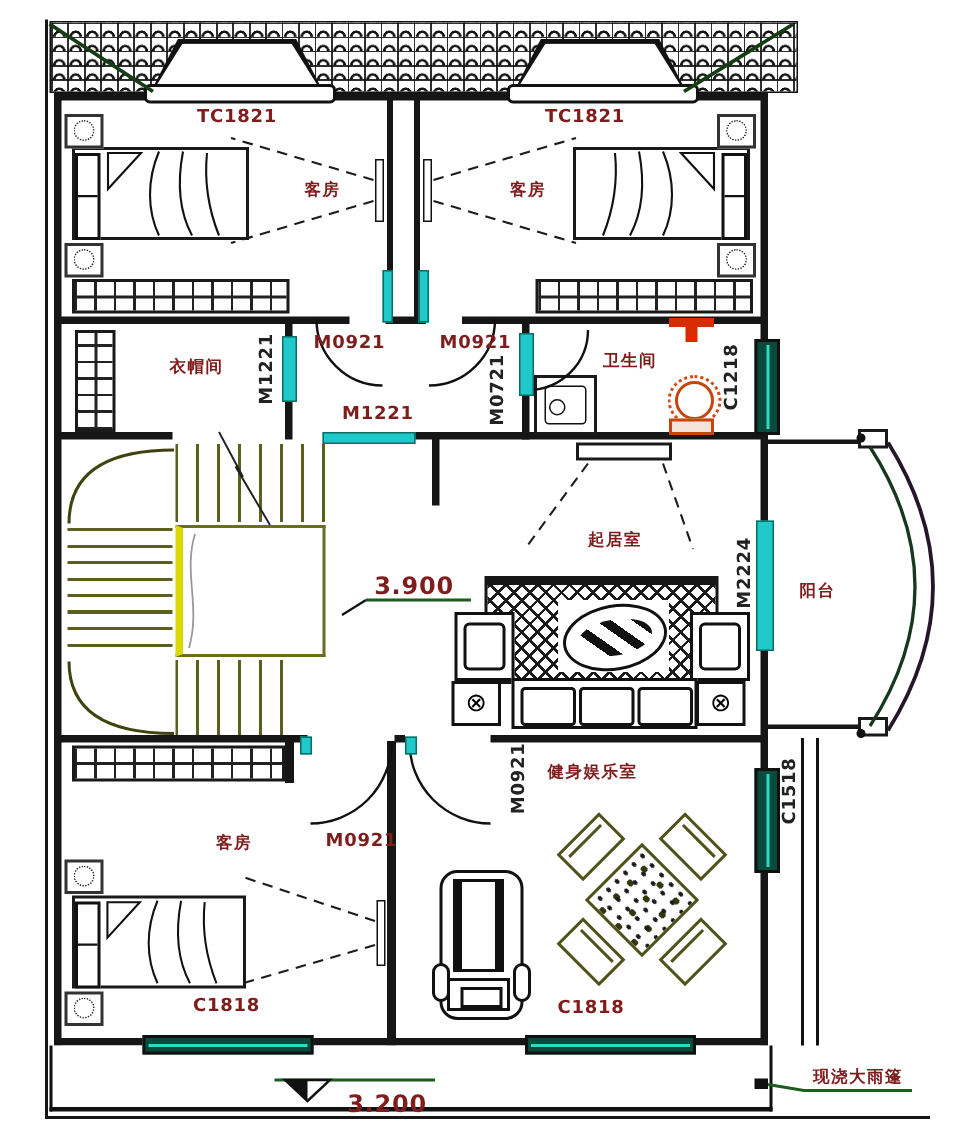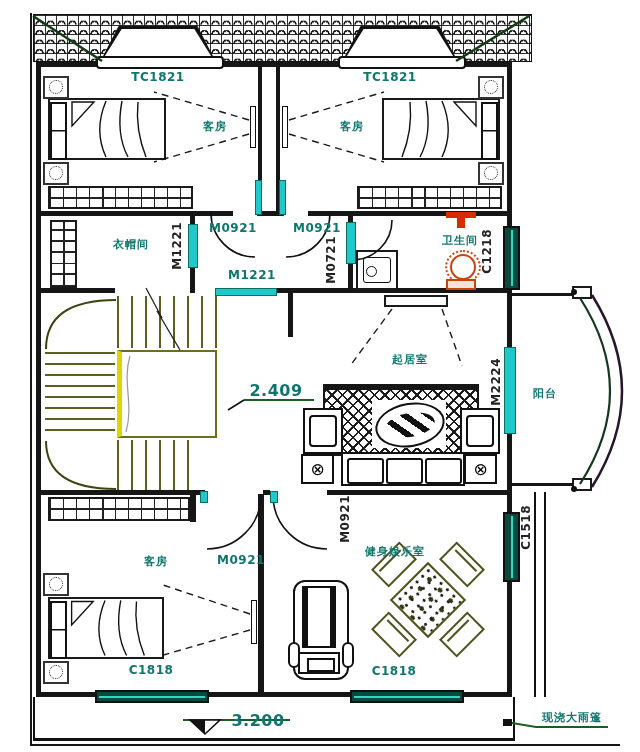--- a/index.html
+++ b/index.html
@@ -1,20 +1,20 @@
 <!DOCTYPE html>
 <html><head>
 <meta charset="utf-8">
 <style>
   html,body{margin:0;padding:0;background:#fff;}
   #plan{position:relative;width:640px;height:752px;background:#fff;overflow:hidden;
         font-family:"DejaVu Sans",sans-serif;}
   .abs{position:absolute;}
   .wall{position:absolute;background:#161616;}
-  .lbl{position:absolute;font-size:12px;font-weight:700;color:#0f766e;letter-spacing:.5px;
+  .lbl{position:absolute;font-size:12px;font-weight:700;color:#7f1d1d;letter-spacing:.5px;
        white-space:nowrap;transform:translateX(-50%);z-index:9;}
   .cn{font-size:11px;letter-spacing:1px;}
   .vlbl{position:absolute;font-size:12px;font-weight:700;color:#222;letter-spacing:.5px;
         white-space:nowrap;writing-mode:vertical-rl;transform:rotate(180deg);z-index:9;}
   .teal{position:absolute;background:#1fc9c9;border:1px solid #0a6d62;z-index:8;}
   .winH{position:absolute;background:#0a4a3d;border:2px solid #111;z-index:8;}
   .winH .glaze{position:absolute;left:2px;right:2px;top:50%;height:2px;margin-top:-1px;background:#2bd9c4;}
   .box{position:absolute;background:#fff;border:2px solid #1a1a1a;box-sizing:border-box;}
   .roof{position:absolute;left:33px;top:14px;width:497px;height:46px;border:1px solid #111;
     background-image:
@@ -296,29 +296,29 @@
   <div class="lbl" style="left:158px;top:70px;">TC1821</div>
   <div class="lbl" style="left:390px;top:70px;">TC1821</div>
   <div class="lbl cn" style="left:215px;top:119px;">客房</div>
   <div class="lbl cn" style="left:352px;top:119px;">客房</div>
   <div class="lbl" style="left:233px;top:221px;">M0921</div>
   <div class="lbl" style="left:317px;top:221px;">M0921</div>
   <div class="vlbl" style="left:170px;top:222px;">M1221</div>
   <div class="lbl" style="left:252px;top:268px;">M1221</div>
   <div class="vlbl" style="left:324px;top:236px;">M0721</div>
   <div class="lbl cn" style="left:131px;top:237px;">衣帽间</div>
-  <div class="lbl cn" style="left:420px;top:233px;margin-left:40px;">卫生间</div>
+  <div class="lbl cn" style="left:420px;top:233px;">卫生间</div>
   <div class="vlbl" style="left:480px;top:229px;">C1218</div>
   <div class="lbl cn" style="left:410px;top:352px;">起居室</div>
-  <div class="lbl" style="left:276px;top:381px;font-size:16px;">2.409</div>
+  <div class="lbl" style="left:276px;top:381px;font-size:16px;">3.900</div>
   <div class="vlbl" style="left:489px;top:358px;">M2224</div>
   <div class="lbl cn" style="left:545px;top:386px;">阳台</div>
   <div class="lbl" style="left:241px;top:553px;">M0921</div>
   <div class="vlbl" style="left:338px;top:495px;">M0921</div>
-  <div class="lbl cn" style="left:395px;top:544px;">健身娱乐室</div>
+  <div class="lbl cn" style="left:395px;top:507px;">健身娱乐室</div>
   <div class="lbl cn" style="left:156px;top:554px;">客房</div>
   <div class="lbl" style="left:151px;top:663px;">C1818</div>
   <div class="lbl" style="left:394px;top:664px;">C1818</div>
   <div class="vlbl" style="left:519px;top:505px;">C1518</div>
-  <div class="lbl" style="left:258px;top:711px;font-size:16px;">3.200</div>
+  <div class="lbl" style="left:258px;top:726px;font-size:16px;">3.200</div>
   <div class="lbl cn" style="left:572px;top:710px;font-size:11px;">现浇大雨篷</div>
 
 </div>
 
 </body></html>

